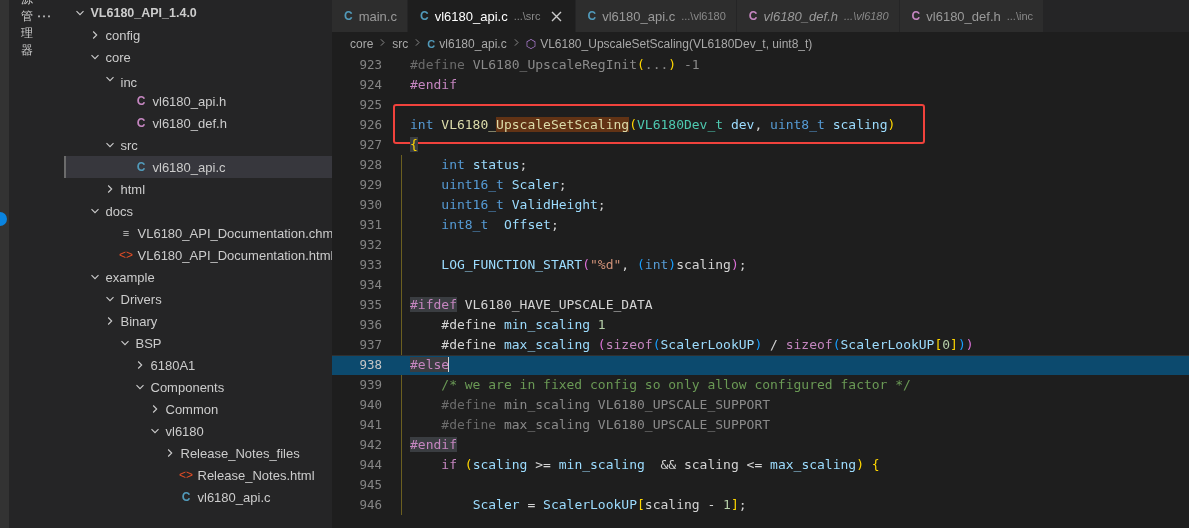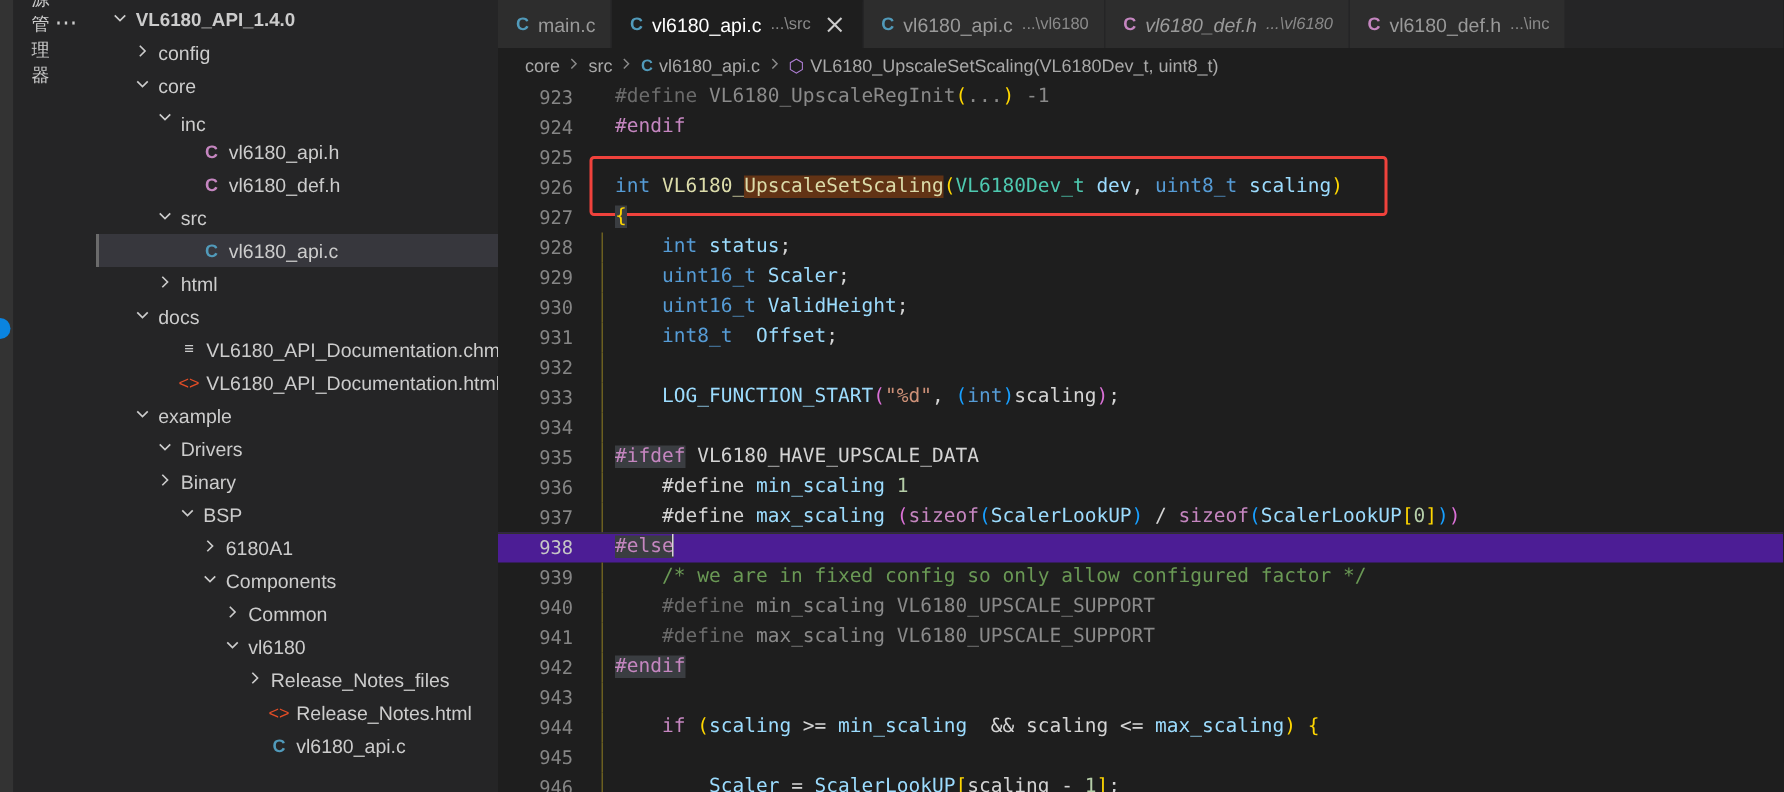--- a/index.html
+++ b/index.html
@@ -108,21 +108,21 @@
   .bc-icon.sym { color: #b180d7; font-weight: normal; font-size: 12px; }
 
   
   .codearea {
     flex: 1; position: relative; overflow: hidden;
     background: #1e1e1e;
     font-family: "DejaVu Sans Mono", monospace;
     font-size: 13px; line-height: 20px;
   }
   .coderow { height: 20px; display: flex; position: relative; white-space: pre; }
-  .coderow.active { background: #4c1d95; align-items: flex-end; }
+  .coderow.active { background: #0c4a6e; align-items: flex-end; }
   .coderow.active::after{
     content:""; position:absolute; left:0; right:0; top:0; height:1px;
     background:#303030;
   }
   .lnum {
     width: 66px; flex: 0 0 66px; text-align: right; padding-right: 16px;
     color: #858585; font-size: 12.5px;
   }
   .coderow.active .lnum { color: #c6c6c6; }
   .gutterbar {
@@ -384,20 +384,19 @@
         <div class="coderow"><span class="lnum">933</span><span class="gutterbar guide"></span><span class="ctext"><span class="t-plain">    </span><span class="t-var">LOG_FUNCTION_START</span><span class="t-paren2">(</span><span class="t-str">"%d"</span><span class="t-plain">, </span><span class="t-paren3">(</span><span class="t-kw">int</span><span class="t-paren3">)</span><span class="t-plain">scaling</span><span class="t-paren2">)</span><span class="t-plain">;</span></span></div>
         <div class="coderow"><span class="lnum">934</span><span class="gutterbar guide"></span><span class="ctext"></span></div>
         <div class="coderow"><span class="lnum">935</span><span class="gutterbar guide"></span><span class="ctext"><span class="t-pre wordhl">#ifdef</span><span class="t-plain"> VL6180_HAVE_UPSCALE_DATA</span></span></div>
         <div class="coderow"><span class="lnum">936</span><span class="gutterbar guide"></span><span class="ctext"><span class="t-plain">    </span><span class="t-plain">#define </span><span class="t-var">min_scaling</span><span class="t-plain"> </span><span class="t-num">1</span></span></div>
         <div class="coderow"><span class="lnum">937</span><span class="gutterbar guide"></span><span class="ctext"><span class="t-plain">    </span><span class="t-plain">#define </span><span class="t-var">max_scaling</span><span class="t-plain"> </span><span class="t-paren2">(</span><span class="t-pre">sizeof</span><span class="t-paren3">(</span><span class="t-var">ScalerLookUP</span><span class="t-paren3">)</span><span class="t-plain"> </span><span class="t-plain">/</span><span class="t-plain"> </span><span class="t-pre">sizeof</span><span class="t-paren3">(</span><span class="t-var">ScalerLookUP</span><span class="t-paren1">[</span><span class="t-num">0</span><span class="t-paren1">]</span><span class="t-paren3">)</span><span class="t-paren2">)</span></span></div>
         <div class="coderow active"><span class="lnum">938</span><span class="gutterbar guide"></span><span class="ctext"><span class="t-pre wordhl">#else</span><span class="cursor"></span></span></div>
         <div class="coderow"><span class="lnum">939</span><span class="gutterbar guide"></span><span class="ctext"><span class="t-plain">    </span><span class="t-com">/* we are in fixed config so only allow configured factor */</span></span></div>
         <div class="coderow"><span class="lnum">940</span><span class="gutterbar guide"></span><span class="ctext"><span class="t-plain">    </span><span class="t-pre-dim">#define </span><span class="t-macro">min_scaling</span><span class="t-plain"> </span><span class="t-macro">VL6180_UPSCALE_SUPPORT</span></span></div>
         <div class="coderow"><span class="lnum">941</span><span class="gutterbar guide"></span><span class="ctext"><span class="t-plain">    </span><span class="t-pre-dim">#define </span><span class="t-macro">max_scaling</span><span class="t-plain"> </span><span class="t-macro">VL6180_UPSCALE_SUPPORT</span></span></div>
         <div class="coderow"><span class="lnum">942</span><span class="gutterbar guide"></span><span class="ctext"><span class="t-pre wordhl">#endif</span></span></div>
-        <div class="coderow"><span class="lnum">943</span><span class="gutterbar guide"></span><span class="ctext"></span></div>
         <div class="coderow"><span class="lnum">944</span><span class="gutterbar guide"></span><span class="ctext"><span class="t-plain">    </span><span class="t-pre">if</span><span class="t-plain"> </span><span class="t-paren1">(</span><span class="t-var">scaling</span><span class="t-plain"> &gt;= </span><span class="t-var">min_scaling</span><span class="t-plain">  &amp;&amp; </span><span class="t-plain">scaling</span><span class="t-plain"> &lt;= </span><span class="t-var">max_scaling</span><span class="t-paren1">)</span><span class="t-plain"> </span><span class="t-paren1">{</span></span></div>
         <div class="coderow"><span class="lnum">945</span><span class="gutterbar guide"></span><span class="ctext"></span></div>
         <div class="coderow"><span class="lnum">946</span><span class="gutterbar guide"></span><span class="ctext"><span class="t-plain">        </span><span class="t-var">Scaler</span><span class="t-plain"> = </span><span class="t-var">ScalerLookUP</span><span class="t-paren1">[</span><span class="t-plain">scaling</span><span class="t-plain"> - </span><span class="t-num">1</span><span class="t-paren1">]</span><span class="t-plain">;</span></span></div>
       </div>
   </div>
 
 </div>
 
 </body></html>

